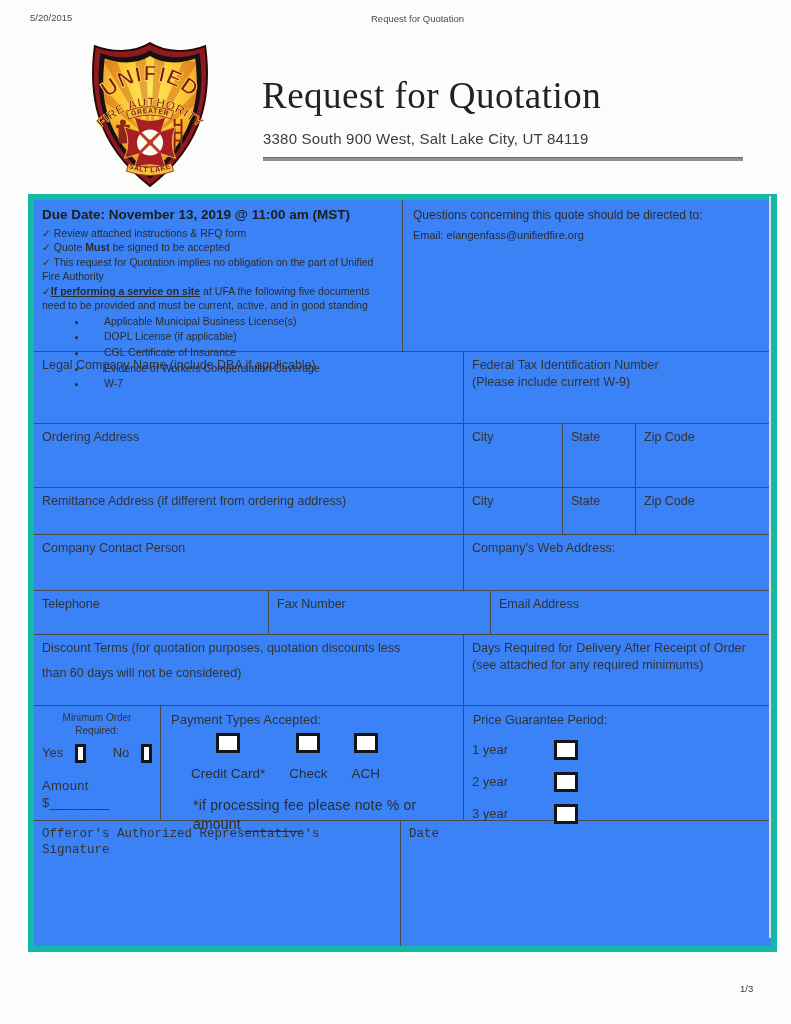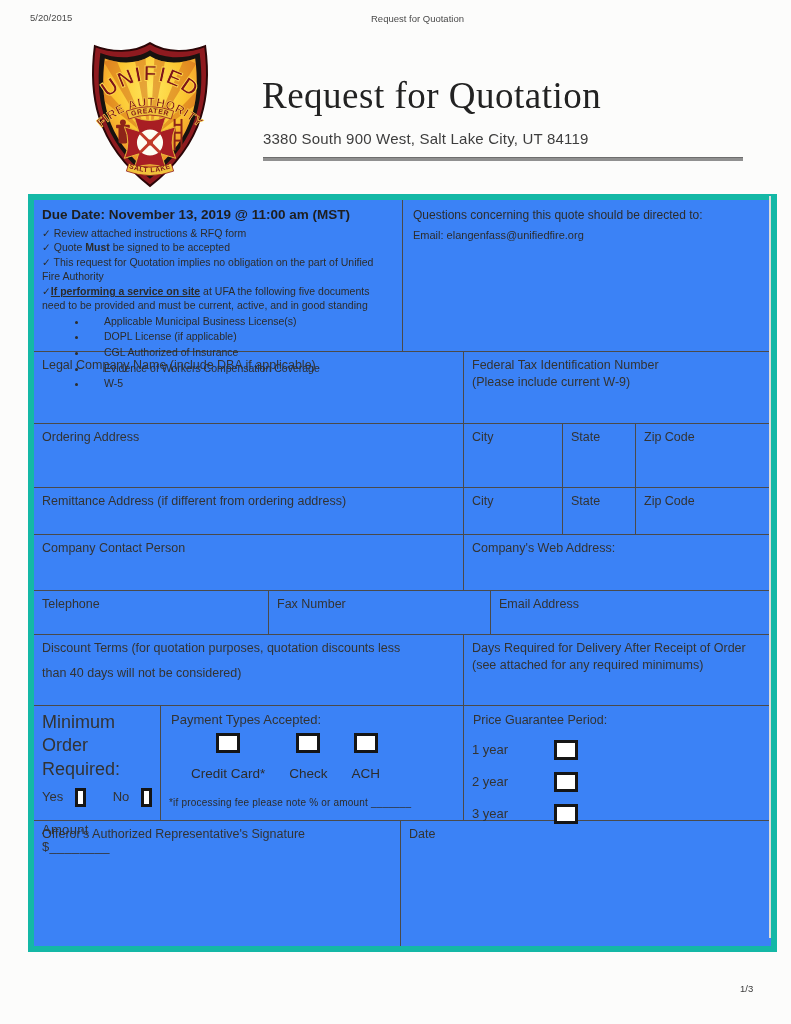--- a/index.html
+++ b/index.html
@@ -15,21 +15,21 @@
   .logo{position:absolute;left:86px;top:40px;}
   .doc-title{position:absolute;left:262px;top:74px;font-family:"Liberation Serif","DejaVu Serif",serif;
              font-size:37px;color:#222;letter-spacing:.5px;}
   .doc-addr{position:absolute;left:263px;top:130px;font-size:15px;color:#3d3d3d;letter-spacing:.2px;}
   .rule{position:absolute;left:263px;top:157px;width:480px;height:3px;background:#909090;border-top:1px solid #6d6d6d;}
 
   
   .tbl{position:absolute;left:28px;top:194px;width:737px;height:746px;border:6px solid #14b8a6;
        display:flex;flex-direction:column;background:#3b82f6;}
   .row{display:flex;border-bottom:1px solid #4a4a4a;box-sizing:border-box;}
-  .row.last{border-bottom:none;flex:1;}
+  .row.last{border-bottom:none;flex:1;font-family:Liberation Mono, monospace;}
   .cell{border-right:1px solid #4a4a4a;padding:5px 8px;box-sizing:border-box;
         font-size:12.5px;color:#333;line-height:1.3;}
   .cell.end{border-right:none;flex:1;}
   .r1{height:152px}.r2{height:72px}.r3{height:64px}.r4{height:47px}.r5{height:56px}
   .r6{height:44px}.r7{height:71px}.r8{height:115px}.r9{height:60px}
   .w-due{width:369px}.w-left{width:430px}.w-city{width:99px}.w-state{width:73px}
   .w-tel{width:235px}.w-fax{width:222px}.w-min{width:127px}.w-pay{width:303px}.w-sig{width:367px}
 
   
   .due-h{font-size:13.5px;font-weight:bold;color:#1e1e1e;margin:1px 0 3px 0;}
@@ -44,30 +44,30 @@
   .q2{font-size:11px;margin:2px 0 2px 2px;color:#2c2c2c;}
 
   .two-line div{line-height:1.35;}
   .gapline div{margin-bottom:9px;}
 
   
   .cb{display:inline-block;width:16px;height:13px;border:3px solid #151515;background:#fff;vertical-align:middle;}
   .cb.lg{width:18px;height:14px;}
 
   
-  .min-t{font-size:18px;line-height:1.3;}
+  .min-t{font-size:10px;line-height:1.3;text-align:center;}
   .yn{margin-top:7px;font-size:13px;display:flex;align-items:center;gap:12px;}
   .yn .sp{width:10px;}
   .amount{margin-top:15px;font-size:13px;letter-spacing:.3px;}
 
   
   .pay-h{font-size:13px;margin:1px 0 4px 2px;}
   .pay-opts{display:flex;gap:24px;padding-left:22px;}
   .popt{display:flex;flex-direction:column;align-items:center;gap:12px;font-size:13.5px;color:#2c2c2c;}
-  .pay-note{margin-top:14px;font-size:10px;letter-spacing:.2px;color:#2c2c2c;}
+  .pay-note{margin-top:14px;font-size:14px;letter-spacing:.2px;color:#2c2c2c;margin-left:24px;}
 
   
   .pg-h{font-size:12.5px;margin:1px 0 2px 1px;}
   .pg-row{display:flex;align-items:center;margin-top:12px;font-size:13px;}
   .pg-row .pg-lbl{width:52px;}
   .pg-row .cb{margin-left:30px;}
 
   .scanline{position:absolute;left:769px;top:196px;width:2px;height:742px;background:#dcdcda;}
 </style>
 </head>
@@ -172,23 +172,23 @@
         <div class="ck">
           <span>✓</span>
           <span>This request for Quotation implies no obligation on the part of Unified Fire Authority</span>
         </div>
         <div class="ck">
           <span>✓</span><span class="bu">If performing a service on site</span><span> at UFA the following five documents need to be provided and must be current, active, and in good standing</span>
         </div>
         <ul class="bul">
           <li>Applicable Municipal Business License(s)</li>
           <li>DOPL License (if applicable)</li>
-          <li>CGL Authorized of Insurance</li>
+          <li>CGL Certificate of Insurance</li>
           <li>Evidence of Workers Compensation Coverage</li>
-          <li>W-5</li>
+          <li>W-7</li>
         </ul>
       </div>
       <div class="cell end">
         <div class="q1">Questions concerning this quote should be directed to:</div>
         <div class="q2">Email: elangenfass@unifiedfire.org</div>
       </div>
     </div>
 
     <div class="row r2">
       <div class="cell w-left">
@@ -221,21 +221,21 @@
 
     <div class="row r6">
       <div class="cell w-tel"><span>Telephone</span></div>
       <div class="cell w-fax"><span>Fax Number</span></div>
       <div class="cell end"><span>Email Address</span></div>
     </div>
 
     <div class="row r7">
       <div class="cell w-left gapline">
         <div>Discount Terms (for quotation purposes, quotation discounts less</div>
-        <div>than 40 days will not be considered)</div>
+        <div>than 60 days will not be considered)</div>
       </div>
       <div class="cell end two-line">
         <div>Days Required for Delivery After Receipt of Order</div>
         <div>(see attached for any required minimums)</div>
       </div>
     </div>
 
     <div class="row r8">
       <div class="cell w-min">
         <div class="min-t">Minimum Order</div>

